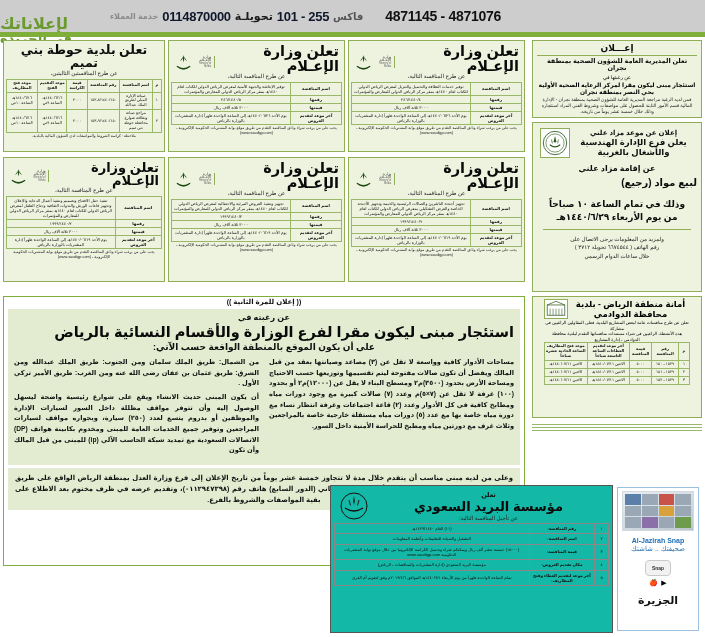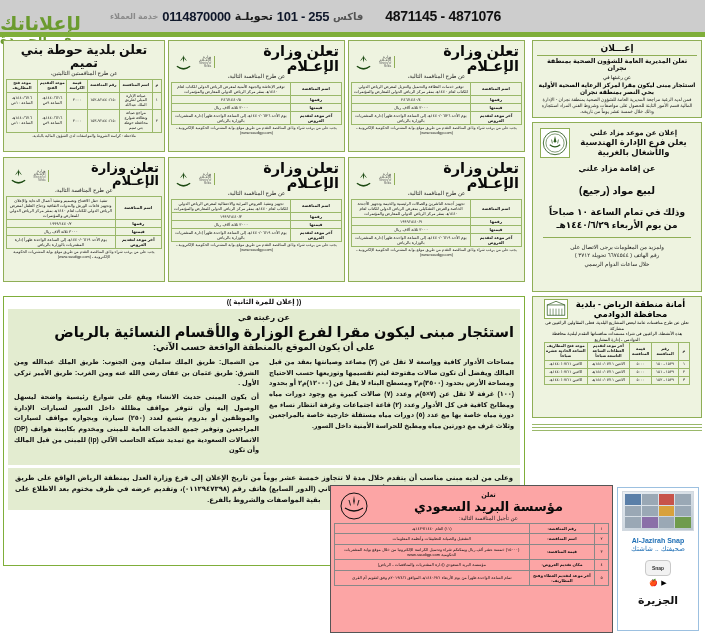--- a/index.html
+++ b/index.html
@@ -26,21 +26,21 @@
   }
   .masthead-logo {
     width: 110px; height: 32px;
     display: flex; flex-direction: column;
     align-items: flex-end; justify-content: center;
     padding-right: 4px;
     color: #6b9b2f;
     font-weight: bold;
     line-height: 1.0;
   }
-  .masthead-logo .l1 { font-size: 19px; letter-spacing: -0.5px; margin-top: 28px; }
+  .masthead-logo .l1 { font-size: 16px; letter-spacing: -0.5px; margin-top: 28px; }
   .masthead-logo .l2 { font-size: 13px; letter-spacing: -0.5px; }
   .masthead-mid {
     flex: 1; height: 32px;
     display: flex; flex-direction: row-reverse;
     align-items: center; justify-content: flex-start;
     gap: 4px; padding-right: 6px;
     font-weight: bold;
   }
   .mh-small { font-size: 8px; color: #8a8a8a; font-weight: bold; }
   .mh-label { font-size: 11px; color: #1a1a1a; font-weight: bold; }
@@ -53,21 +53,21 @@
     background: #7fae3a;
   }
 
   
   .ad {
     position: absolute;
     background: #eef3e0;
     border: 1px solid #8fae56;
     overflow: hidden;
   }
-  .ad-white { background: #fca5a5; }
+  .ad-white { background: #14b8a6; }
 
   .ad-title {
     text-align: center;
     font-weight: bold;
     color: #0d0d0d;
     line-height: 1.05;
   }
   .ad-sub {
     text-align: center;
     font-size: 5.5px;
@@ -148,21 +148,21 @@
     border: 1px solid #8fae56; background: #fff;
     display: flex; align-items: center; justify-content: center;
   }
   .mazad-emblem svg { width: 26px; height: 26px; }
   .mazad-lines { flex: 1; text-align: center; }
   .mazad-l1 { font-size: 7px; font-weight: bold; color: #111; }
   .mazad-l2 { font-size: 8.5px; font-weight: bold; color: #111; letter-spacing: -0.3px;}
 
   .mazad-big { text-align: center; font-weight: bold; color: #0d0d0d; }
   .mb1 { font-size: 8px;   margin-top: 4px; }
-  .mb2 { font-size: 10px;  margin-top: 12px; }
+  .mb2 { font-size: 10px;  margin-top: 4px; text-align: right; }
   .mb3 { font-size: 9px;   margin-top: 11px; }
   .mb4 { font-size: 9px;   margin-top: 3px; }
   .mazad-small { text-align: center; font-size: 5.6px; line-height: 1.5; color: #1a1a1a; }
 
   
   .dawadmi-title { font-size: 8.5px; font-weight: bold; }
   .dawadmi-sub { font-size: 4.3px; line-height: 1.3; }
   table.dw {
     width: 100%; border-collapse: collapse;
     font-size: 3.9px; table-layout: fixed; color: #111;

